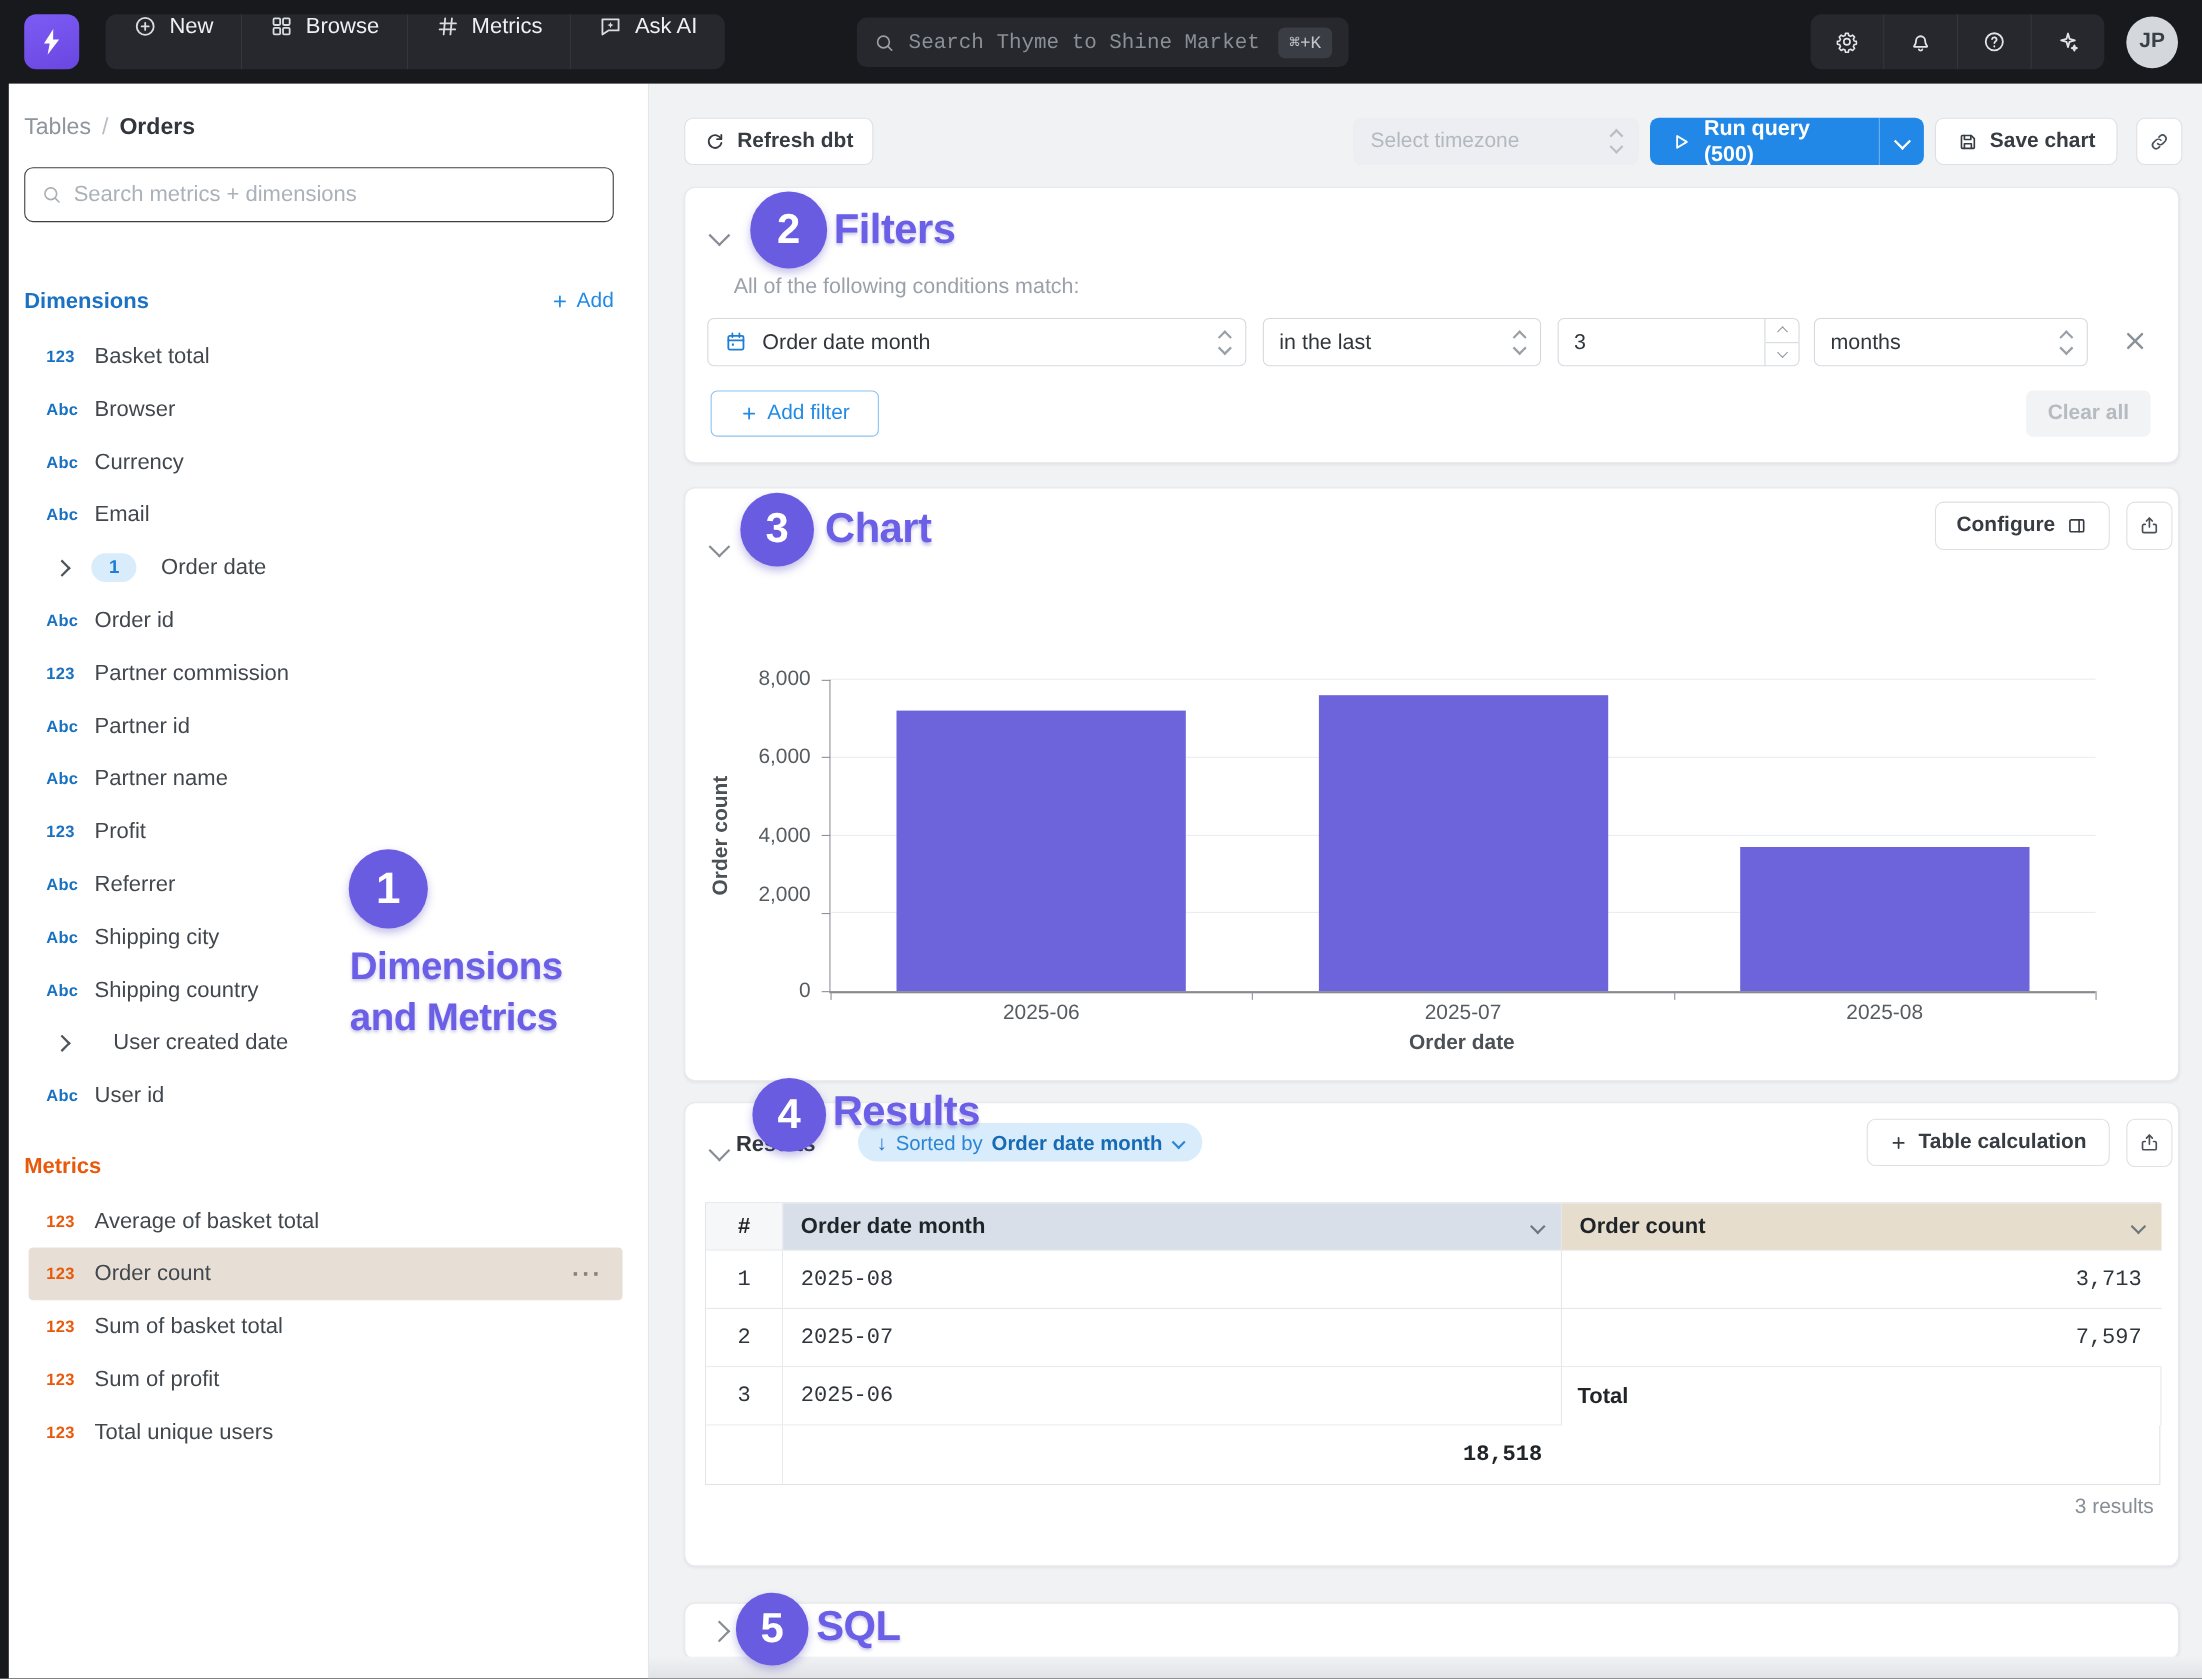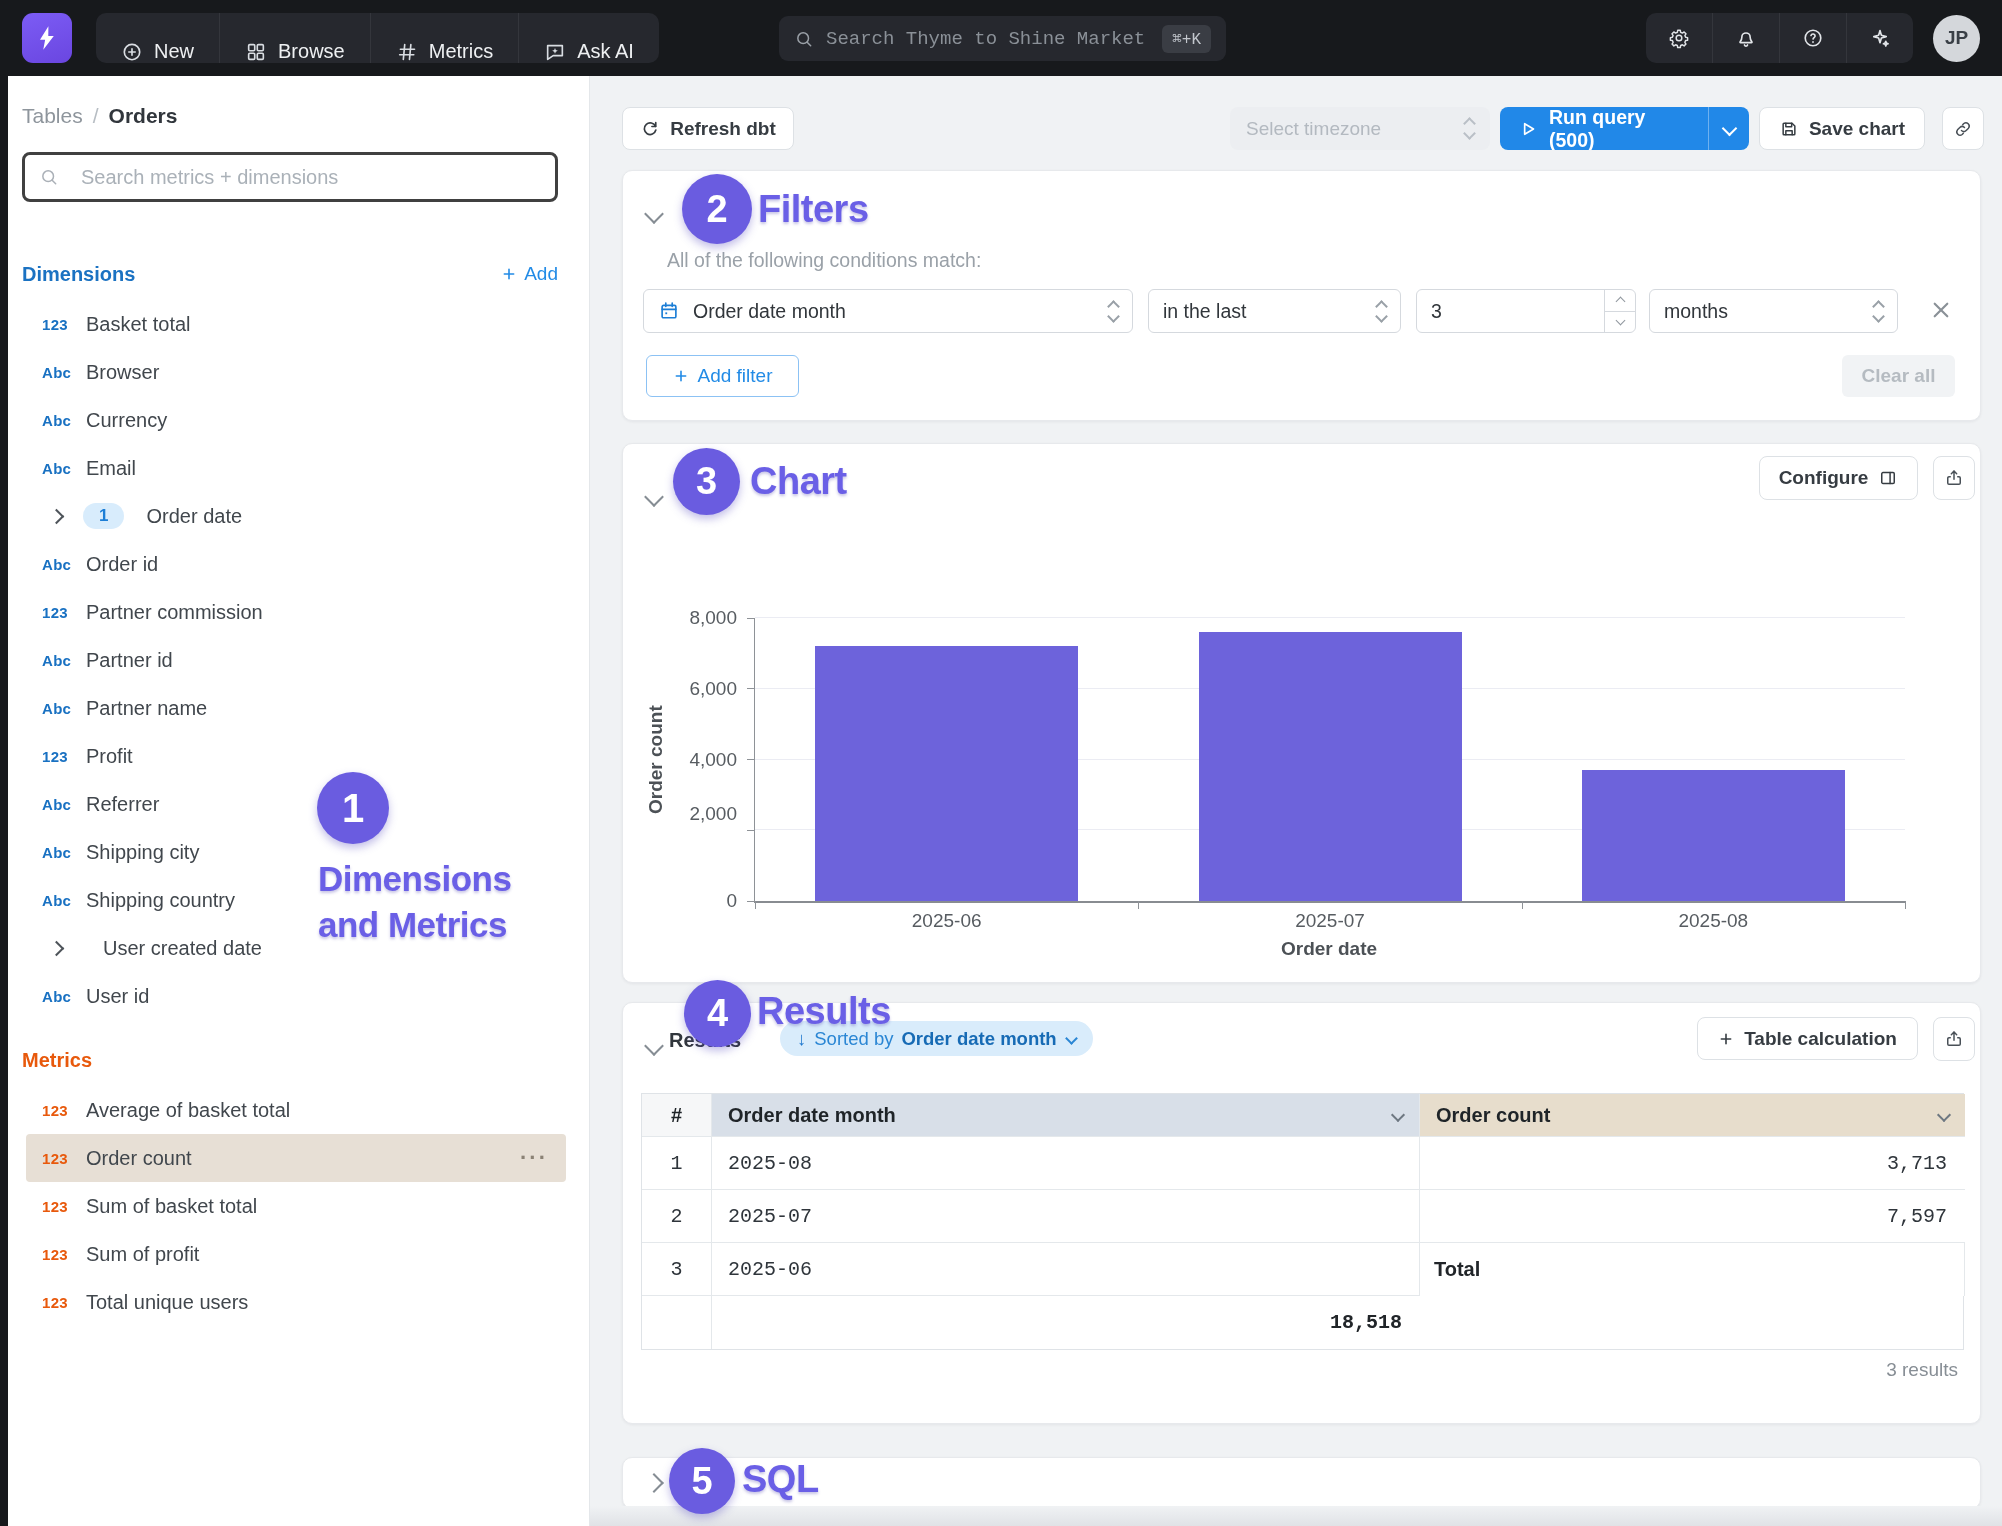--- a/index.html
+++ b/index.html
@@ -19,21 +19,21 @@
   .updown i.u{transform:rotate(-135deg);margin-bottom:-1px;}
   .updown i.d{transform:rotate(45deg);margin-top:-1px;}
 
   
   .left-edge{position:absolute;left:0;top:0;width:8px;height:100%;background:#17191c;z-index:5;}
   .nav{position:absolute;left:0;top:0;width:100%;height:76px;background:#17191c;display:flex;align-items:center;
        padding:0 22px;box-sizing:border-box;z-index:10;}
   .logo{width:50px;height:50px;border-radius:11px;background:linear-gradient(160deg,#7c5cf5,#6a46e0);
         display:flex;align-items:center;justify-content:center;color:#fff;margin-right:24px;cursor:pointer;}
   .nav-group{display:flex;height:50px;background:#26282e;border-radius:10px;overflow:hidden;align-items:stretch;}
-  .nav-item{display:flex;align-items:flex-end;gap:11px;padding:0 25px;color:#eef0f2;font-size:20px;font-weight:500;
+  .nav-item{display:flex;align-items:flex-start;gap:11px;padding:0 25px;color:#eef0f2;font-size:20px;font-weight:500;
             border-left:1px solid #34363c;cursor:pointer;}
   .nav-item:first-child{border-left:none;}
   .nav-item .icon{color:#d9dde2;}
   .nav-search{position:absolute;left:779px;top:16px;width:447px;height:45px;background:#26282e;border-radius:9px;
               display:flex;align-items:center;padding:0 15px;gap:12px;box-sizing:border-box;cursor:text;font-family:Liberation Mono, monospace;}
   .nav-search .icon{color:#9aa0a7;}
   .nav-search-ph{color:#8a9097;font-size:19px;}
   .kbd{margin-left:auto;background:#3a3d44;border-radius:6px;padding:4px 10px;font-size:16px;color:#c3c7cd;}
   .nav-right{margin-left:auto;display:flex;align-items:center;}
   .icon-group{display:flex;height:50px;background:#26282e;border-radius:10px;overflow:hidden;align-items:stretch;}
@@ -45,22 +45,22 @@
   .avatar{width:47px;height:47px;border-radius:50%;background:#d4d7db;color:#393f46;font-weight:700;font-size:19px;
           display:flex;align-items:center;justify-content:center;margin-left:20px;cursor:pointer;text-align:right;}
 
   
   .sidebar{position:absolute;left:8px;top:76px;width:582px;height:1450px;background:#fff;
            border-right:1px solid #e4e7ea;box-sizing:border-box;padding:26px 0 0 14px;z-index:2;}
   .crumb{display:flex;align-items:center;gap:10px;font-size:21px;height:28px;}
   .crumb .root{color:#8e959c;cursor:pointer;}
   .crumb .sep{color:#b7bdc3;}
   .crumb .cur{color:#31363c;font-weight:600;}
-  .side-search{margin-top:22px;width:536px;height:50px;border:3px solid #404040;border-radius:8px;display:flex;
-               align-items:center;gap:20px;padding:0 14px;box-sizing:border-box;color:#aab0b7;}
+  .side-search{margin-top:22px;width:536px;height:50px;border:1px solid #404040;border-radius:8px;display:flex;
+               align-items:center;gap:8px;padding:0 14px;box-sizing:border-box;color:#aab0b7;}
   .side-search input{border:none;outline:none;font-size:20px;color:#495057;width:100%;background:transparent;
                      font-family:inherit;}
   .side-search input::placeholder{color:#aab1b8;}
   .sec-row{margin-top:58px;width:536px;display:flex;align-items:center;justify-content:space-between;height:28px;}
   .sec-title{font-size:20px;font-weight:700;}
   .sec-title.dims{color:#1b72c2;}
   .sec-title.mets{color:#e8590c;}
   .add-link{display:flex;align-items:center;gap:7px;color:#228be6;font-size:19px;font-weight:500;cursor:pointer;}
   .fld-list{margin-top:12px;}
   .fld{display:flex;align-items:center;height:48px;padding-left:20px;width:540px;box-sizing:border-box;cursor:pointer;}

